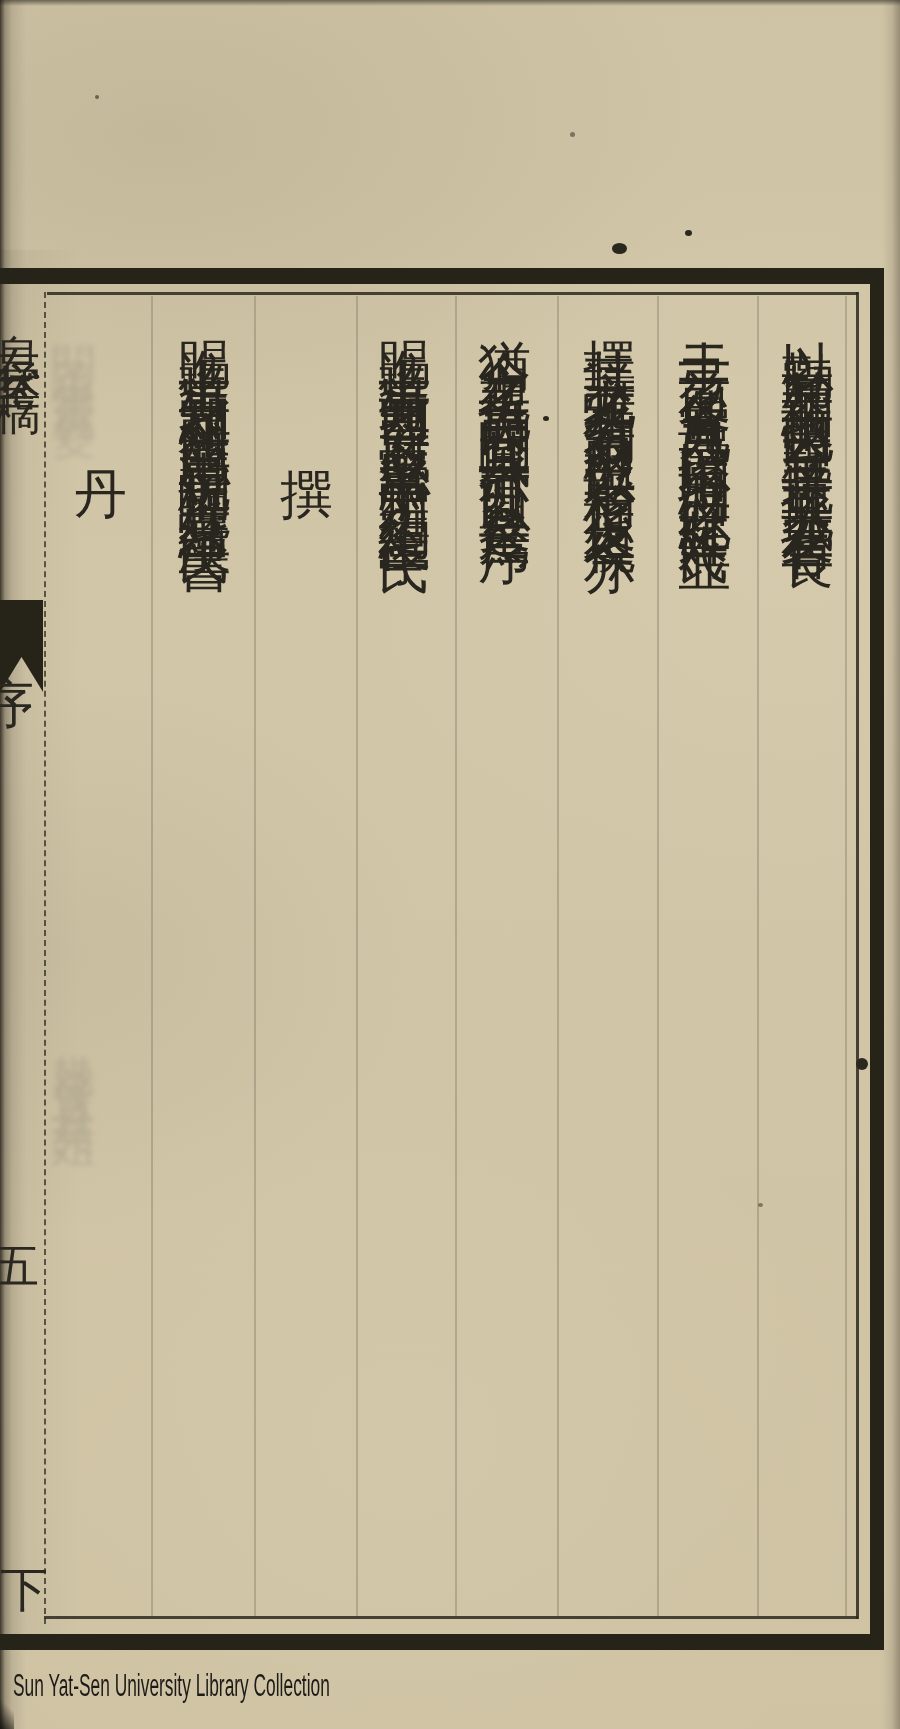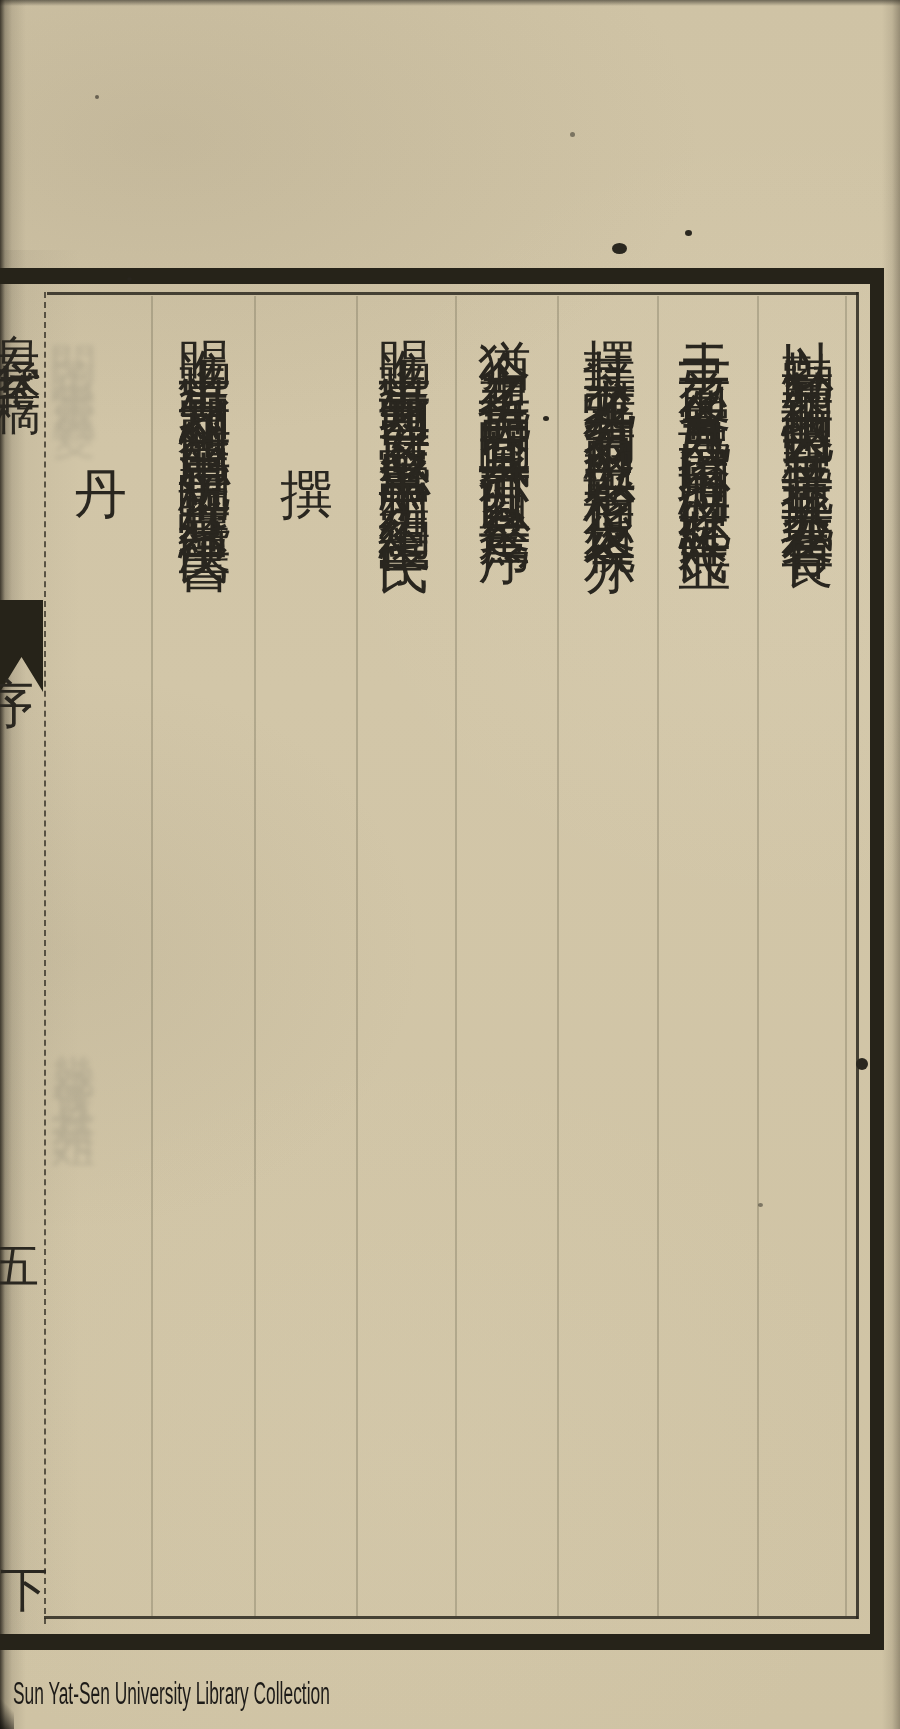--- a/index.html
+++ b/index.html
@@ -58,21 +58,21 @@
     position:absolute;
     writing-mode:vertical-rl;text-orientation:upright;
     color:#5f5f55;opacity:.20;filter:blur(2.5px);
     font-size:44px;line-height:52px;letter-spacing:14px;
   }
   .speck{position:absolute;background:#2a271f;border-radius:50%;}
 
   
   .watermark{
     position:absolute;left:13px;top:1668px;height:44px;
-    display:flex;align-items:flex-end;white-space:pre;
+    display:flex;align-items:flex-start;white-space:pre;
     color:#1d1b18;font-family:"Liberation Sans","DejaVu Sans",sans-serif;
   }
   .wm-latin{display:inline-block;font-size:31px;transform:scaleX(.56);transform-origin:0 55%;letter-spacing:0;}
   .wm-cjk{display:inline-block;font-size:32px;margin-left:-270px;}
 </style>
 </head>
 <body>
 
 <div class="page">
 

